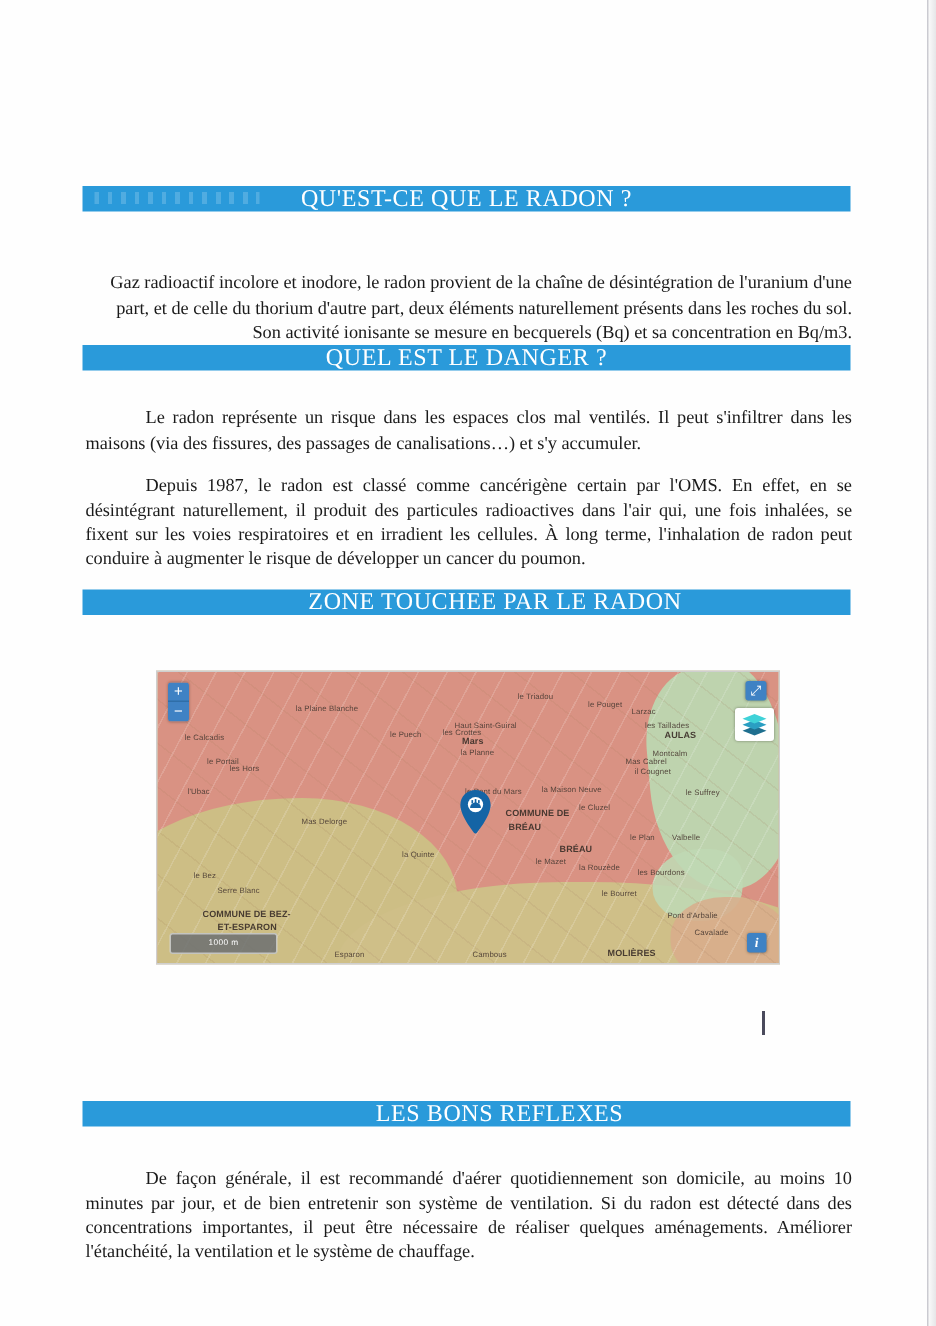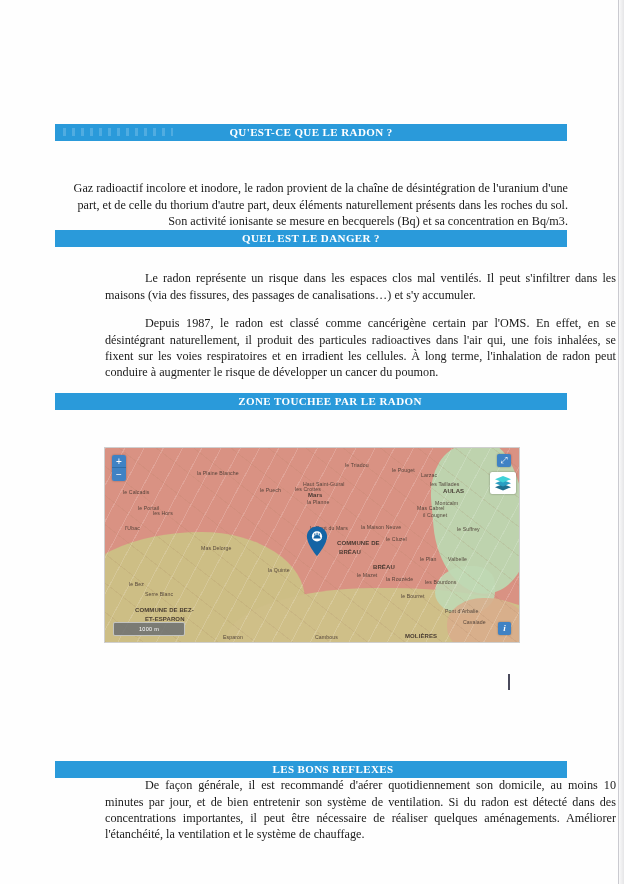--- a/index.html
+++ b/index.html
@@ -61,22 +61,22 @@
   }
 
   
   .banner {
     position: absolute;
     left: 55px;
     width: 512px;
     height: 17px;
     background: #2a9ada;
     color: #ffffff;
-    font-size: 11px;
-    font-weight: bold;
+    font-size: 16px;
+    font-weight: normal;
     letter-spacing: 0.4px;
     line-height: 17px;
     text-align: center;
     box-sizing: border-box;
   }
   .banner .artifact {
     position: absolute;
     left: 8px;
     top: 4px;
     width: 110px;
@@ -84,33 +84,33 @@
     opacity: 0.20;
     background: repeating-linear-gradient(90deg,
       rgba(255,255,255,0.9) 0px, rgba(255,255,255,0.9) 3px,
       rgba(42,154,218,0) 3px, rgba(42,154,218,0) 9px);
     pointer-events: none;
   }
 
   #banner-1 { top: 124px; }
   #banner-2 { top: 230px; }
   #banner-3 { top: 393px; padding-left: 38px; }
-  #banner-4 { top: 761px; padding-left: 44px; }
+  #banner-4 { top: 734px; padding-left: 44px; }
 
   
   .para {
     position: absolute;
     left: 57px;
     width: 511px;
     font-size: 12.2px;
     line-height: 16.4px;
     color: #1a1a1a;
   }
   .para.center { text-align: right; }
-  .para.just  { text-align: justify; text-justify: inter-word; margin-left: 48px; }
+  .para.just  { text-align: justify; text-justify: inter-word; }
   .para.indent { text-indent: 40px; }
 
   #para-intro     { top: 168px; }
   #para-danger-1  { top: 258px; }
   #para-danger-2  { top: 303px; }
   #para-zone      { top: 405px; }
   #para-reflexes  { top: 765px; }
 
   
   #map-figure {

